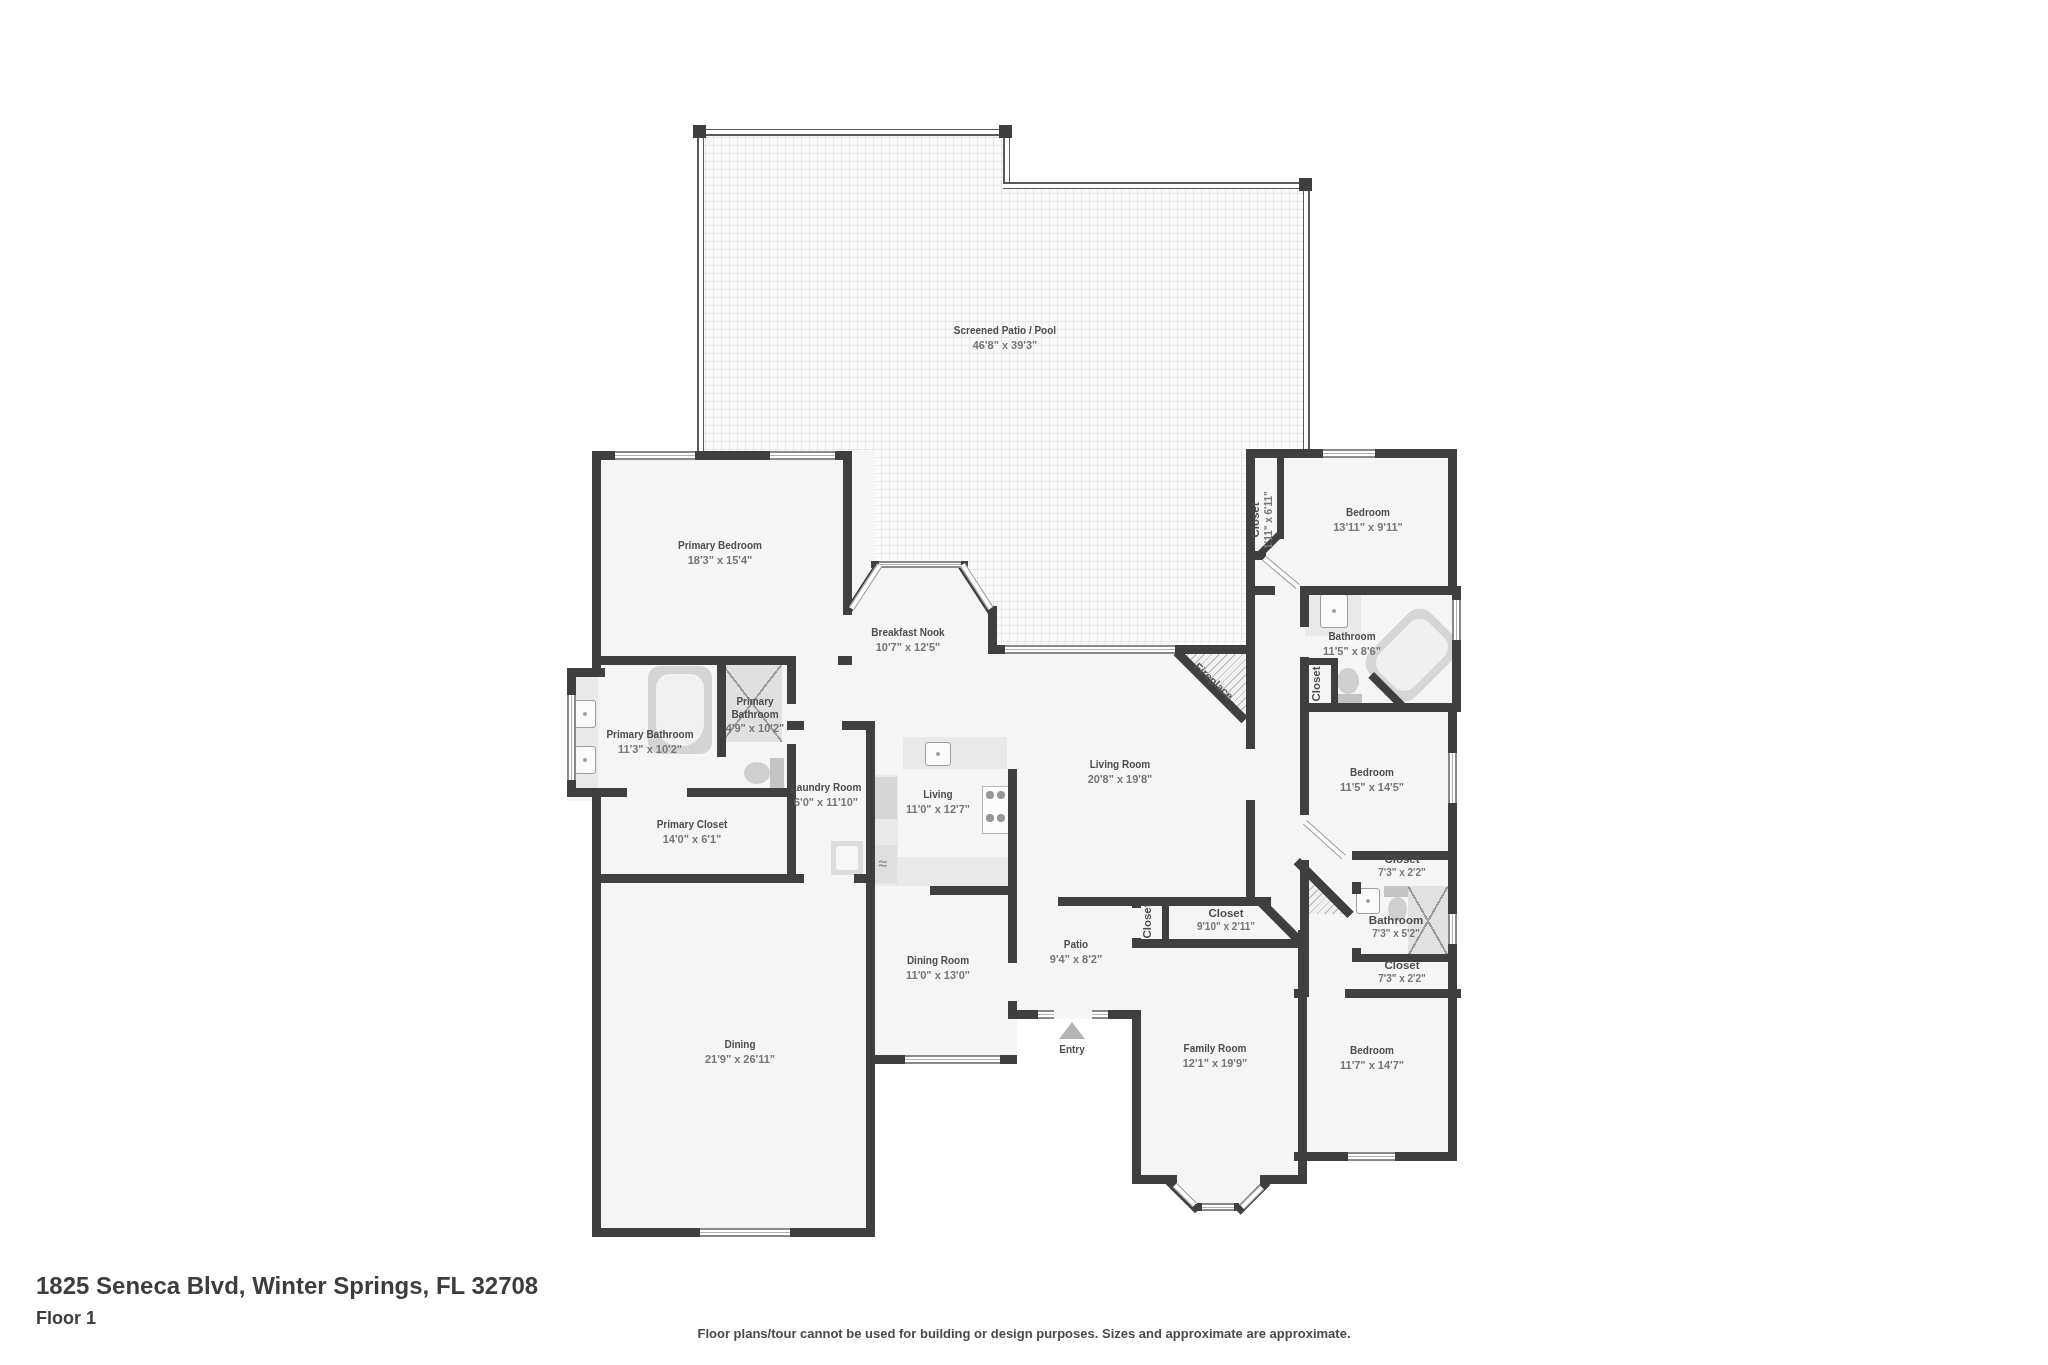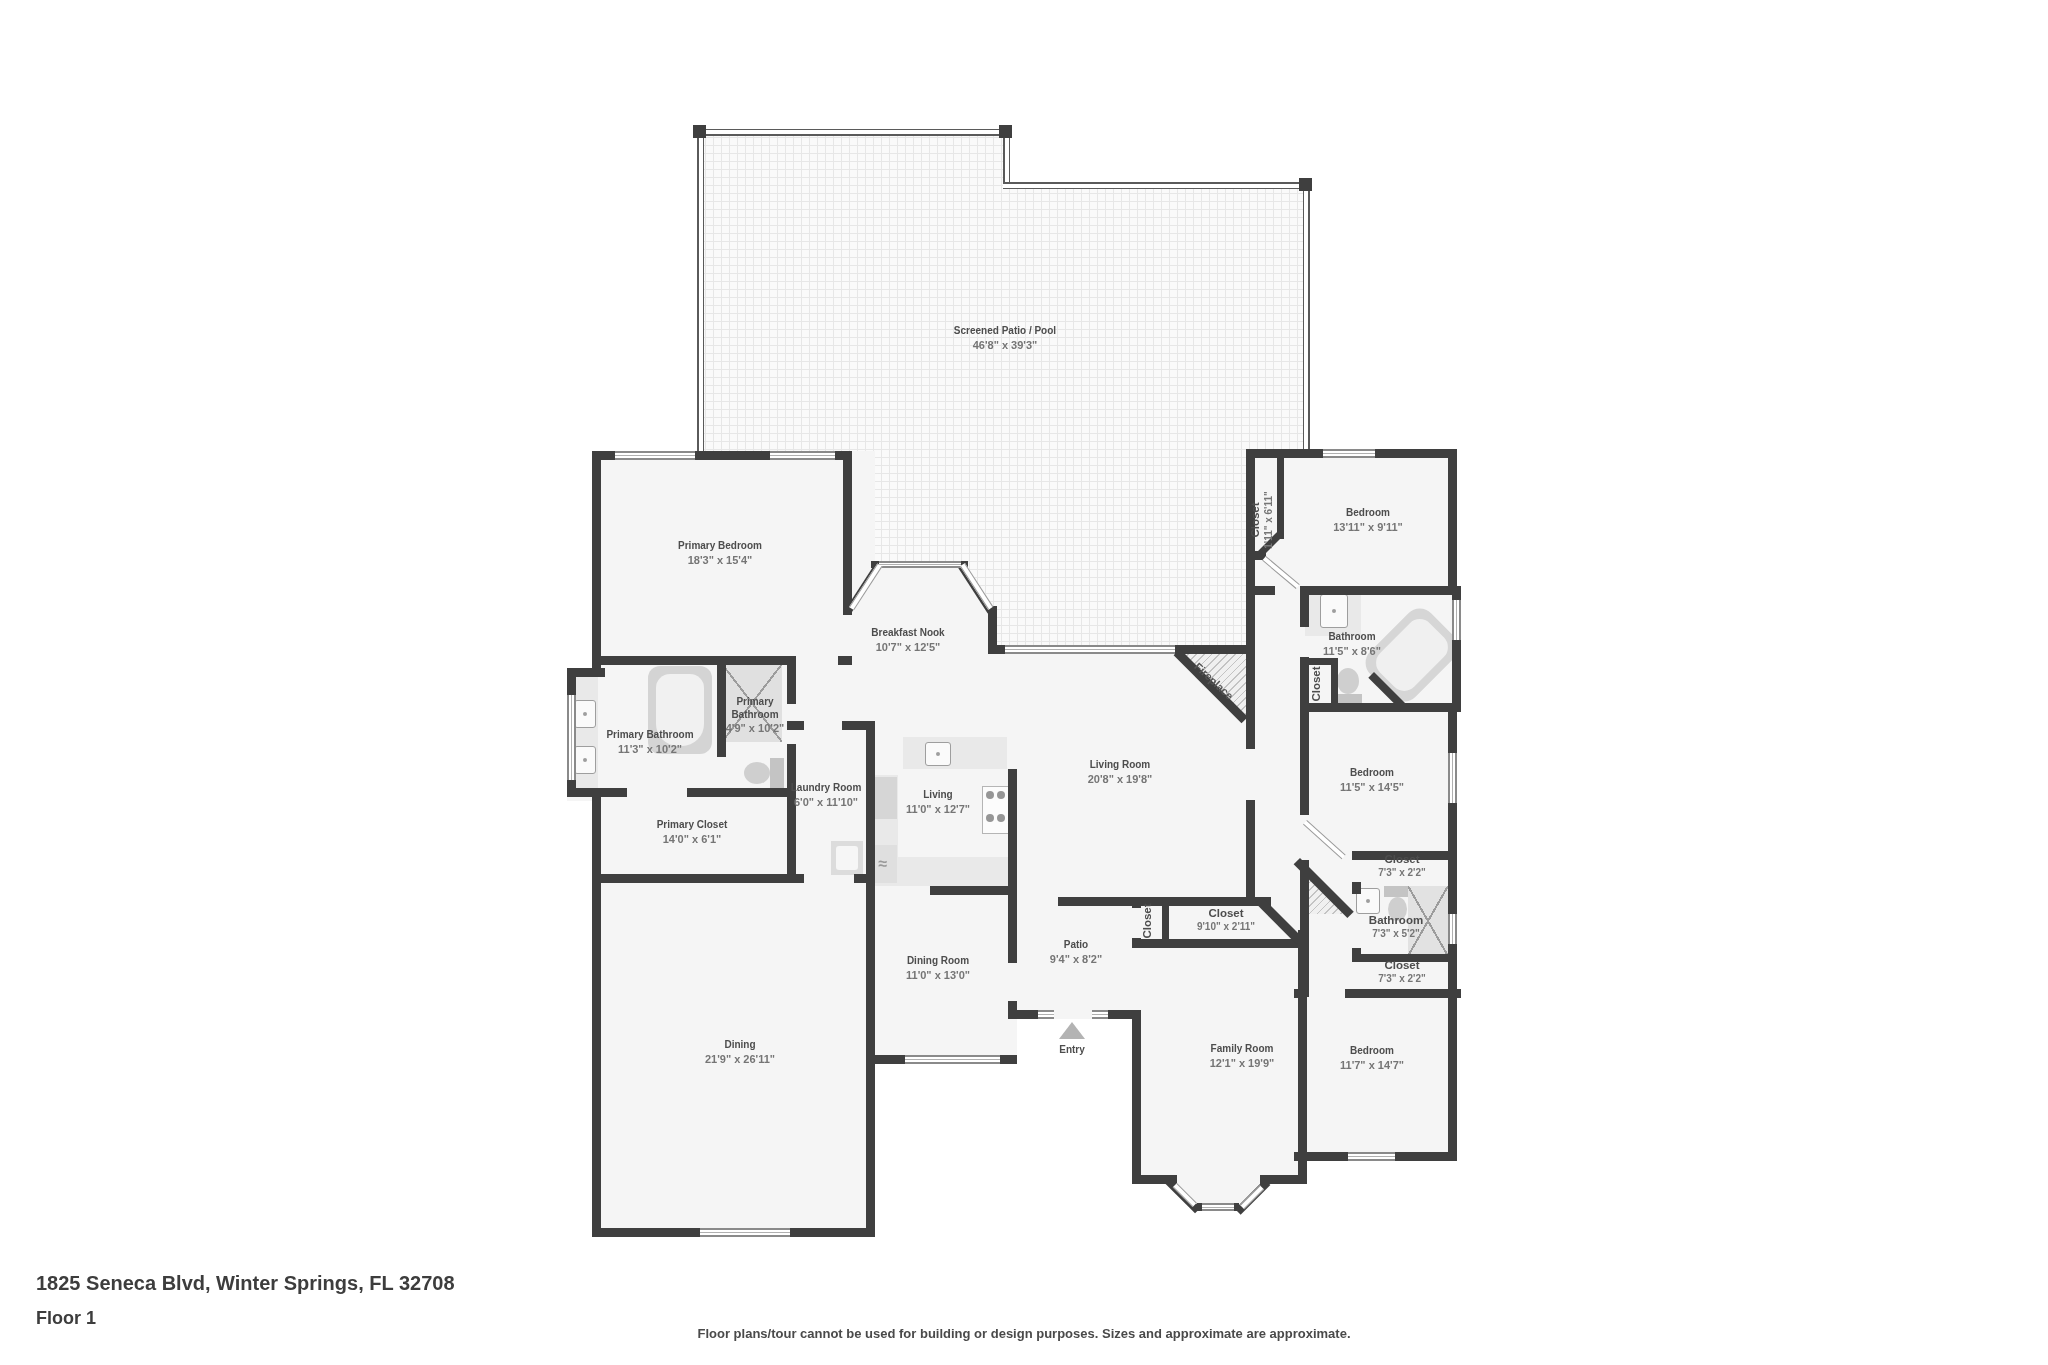--- a/index.html
+++ b/index.html
@@ -28,21 +28,21 @@
   .sm .nm{font-size:11.5px;}
   .sm .dm{font-size:10px;}
   .fx{position:absolute;}
   .xbox{background-image:
     linear-gradient(to top right,transparent calc(50% - 1px),#9c9c9c calc(50% - 1px) calc(50% + 1px),transparent calc(50% + 1px)),
     linear-gradient(to bottom right,transparent calc(50% - 1px),#9c9c9c calc(50% - 1px) calc(50% + 1px),transparent calc(50% + 1px));}
   .sink{position:absolute;background:#fafafa;border:1.5px solid #9e9e9e;border-radius:3px;box-sizing:border-box;}
   .sink::after{content:"";position:absolute;left:50%;top:50%;width:4px;height:4px;margin:-2px;border-radius:50%;background:#9e9e9e;}
   .counter{position:absolute;background:#e9e9e9;}
   .entry-tri{position:absolute;width:0;height:0;border-left:13px solid transparent;border-right:13px solid transparent;border-bottom:17px solid #b3b3b3;}
-  .footer-addr{position:absolute;left:36px;top:1272px;font-size:20px;font-weight:700;color:#3d3d3d;}
+  .footer-addr{position:absolute;left:36px;top:1272px;font-size:24px;font-weight:700;color:#3d3d3d;}
   .footer-floor{position:absolute;left:36px;top:1308px;font-size:18px;font-weight:700;color:#3d3d3d;}
   .footer-disc{position:absolute;left:0;top:1326px;width:100%;text-align:center;font-size:13px;font-weight:700;color:#4a4a4a;}
 </style>
 </head>
 <body>
 
 <div id="plan">
 
   <div class="patio" style="left:697px;top:129px;width:613px;height:525px;
               clip-path:polygon(0px 0px,313px 0px,313px 55px,613px 55px,613px 326px,551px 326px,551px 525px,146px 525px,146px 330px,0px 330px);"></div>
@@ -237,21 +237,21 @@
     <div class="dm">11'0" x 13'0"</div>
   </div>
   <div class="lbl" style="left:1076px;top:952px;">
     <div class="nm">Patio</div>
     <div class="dm">9'4" x 8'2"</div>
   </div>
   <div class="lbl" style="left:740px;top:1052px;">
     <div class="nm">Dining</div>
     <div class="dm">21'9" x 26'11"</div>
   </div>
-  <div class="lbl" style="left:1242px;top:1056px;">
+  <div class="lbl" style="left:1215px;top:1056px;">
     <div class="nm">Family Room</div>
     <div class="dm">12'1" x 19'9"</div>
   </div>
   <div class="lbl" style="left:1368px;top:520px;">
     <div class="nm">Bedroom</div>
     <div class="dm">13'11" x 9'11"</div>
   </div>
   <div class="lbl vert sm" style="left:1262px;top:520px;">
     <div class="nm">Closet</div>
     <div class="dm">1'11" x 6'11"</div>

